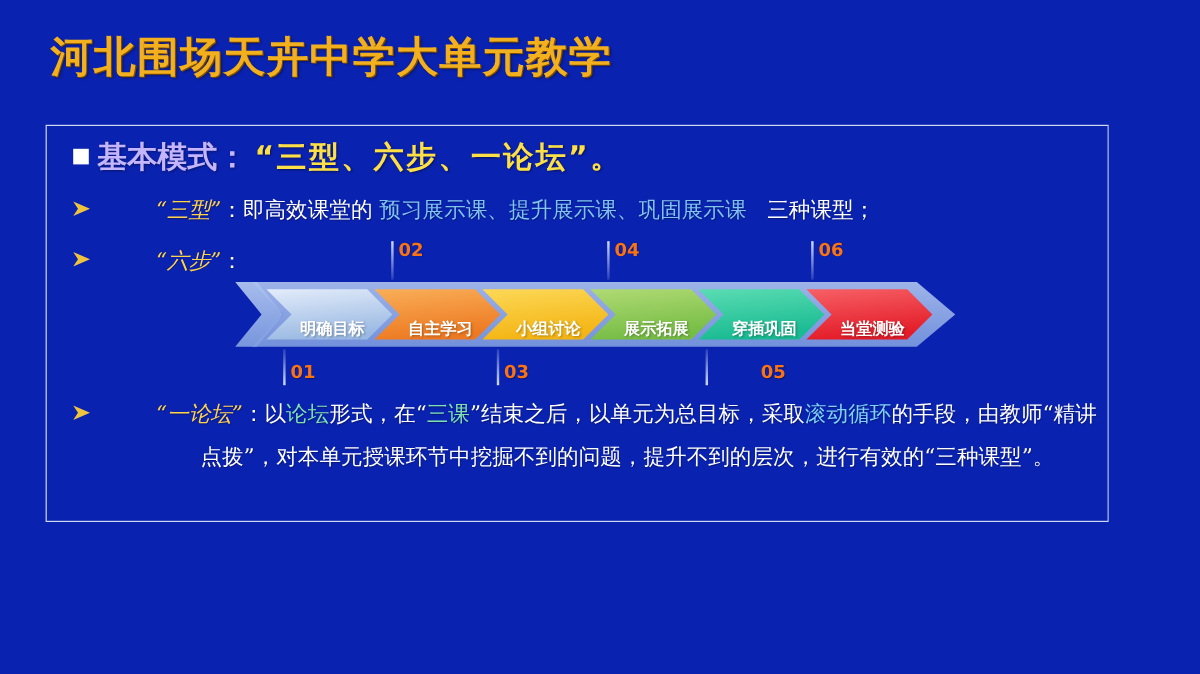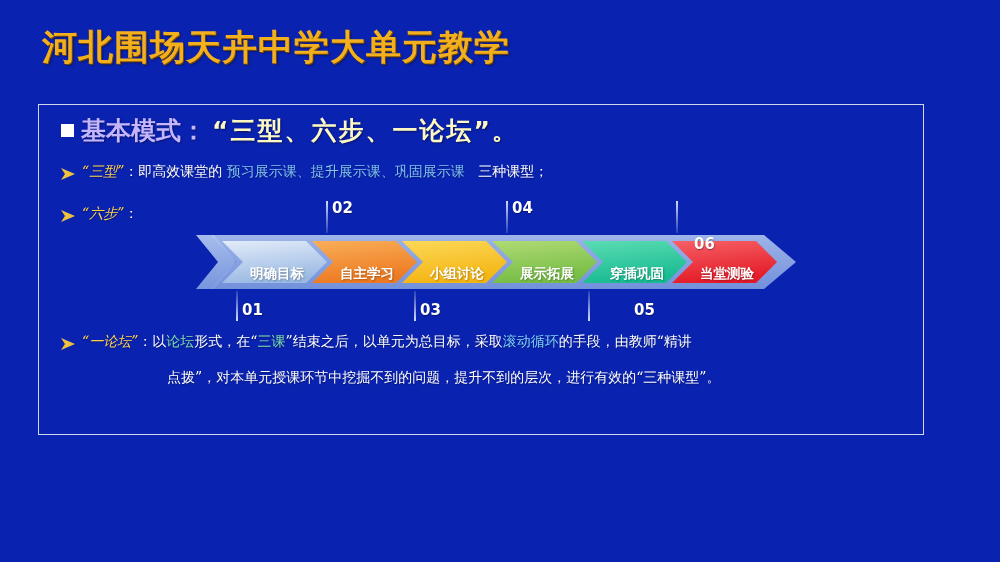--- a/index.html
+++ b/index.html
@@ -64,36 +64,37 @@
     font-family: "DejaVu Sans", "Liberation Sans", sans-serif;
     font-size: 25px;
     font-weight: bold;
     color: #c4b5fd;
     text-shadow: 1px 1px 2px rgba(0,0,0,0.4);
   }
   #headline .hl-b {
     font-family: "DejaVu Sans", "Liberation Sans", sans-serif;
     font-size: 25px;
     font-weight: bold;
-    color: #fef9c3;
+    color: #fde047;
     letter-spacing: 2px;
     text-shadow: 1px 1px 2px rgba(0,0,0,0.45);
     margin-left: 6px;
   }
 
   
   .row {
     position: absolute;
     display: flex;
     align-items: flex-start;
     white-space: nowrap;
     font-family: "DejaVu Serif", "Liberation Serif", serif;
-    font-size: 14px;
+    font-size: 18px;
     color: #ffffff;
     text-shadow: 0.5px 0.5px 1px rgba(0,0,0,0.35);
+    gap: 48px;
   }
   .arrow-bullet {
     flex: none;
     width: 15px;
     height: 14px;
     margin-right: 6px;
     margin-top: 4px;
   }
   .k-yellow { color: #ffd34d; font-style: italic; }
   .k-lightblue { color: #7fc3f0; }
@@ -112,21 +113,21 @@
     top: 92px;
     width: 600px;
     height: 130px;
   }
   #process svg { display: block; }
   .tick-num {
     position: absolute;
     font-family: "DejaVu Sans", "Liberation Sans", sans-serif;
     font-size: 15px;
     font-weight: bold;
-    color: #ffffff;
+    color: #f97316;
     text-shadow: 0.5px 0.5px 1px rgba(0,0,0,0.4);
   }
   .tick-line {
     position: absolute;
     width: 1.5px;
     background: linear-gradient(to bottom, rgba(220,232,255,0.95), rgba(220,232,255,0.15));
   }
   .tick-line.down {
     background: linear-gradient(to top, rgba(220,232,255,0.95), rgba(220,232,255,0.15));
   }
@@ -240,21 +241,21 @@
       <div class="step-label" style="left:441px; top:65px;">穿插巩固</div>
       <div class="step-label" style="left:531px; top:65px;">当堂测验</div>
 
       <div class="tick-line" style="left:130px; top:4px;  height:32px;"></div>
       <div class="tick-num" style="left:136px; top:2px;">02</div>
 
       <div class="tick-line" style="left:310px; top:4px;  height:32px;"></div>
       <div class="tick-num" style="left:316px; top:2px;">04</div>
 
       <div class="tick-line" style="left:480px; top:4px;  height:32px;"></div>
-      <div class="tick-num" style="left:498px; top:2px;margin-top:36px;">06</div>
+      <div class="tick-num" style="left:486px; top:2px;">06</div>
 
       <div class="tick-line down" style="left:40px;  top:94px; height:30px;"></div>
       <div class="tick-num" style="left:46px;  top:104px;">01</div>
 
       <div class="tick-line down" style="left:218px; top:94px; height:30px;"></div>
       <div class="tick-num" style="left:224px; top:104px;">03</div>
 
       <div class="tick-line down" style="left:392px; top:94px; height:30px;"></div>
       <div class="tick-num" style="left:398px; top:104px;margin-left:40px;">05</div>
     </div>

